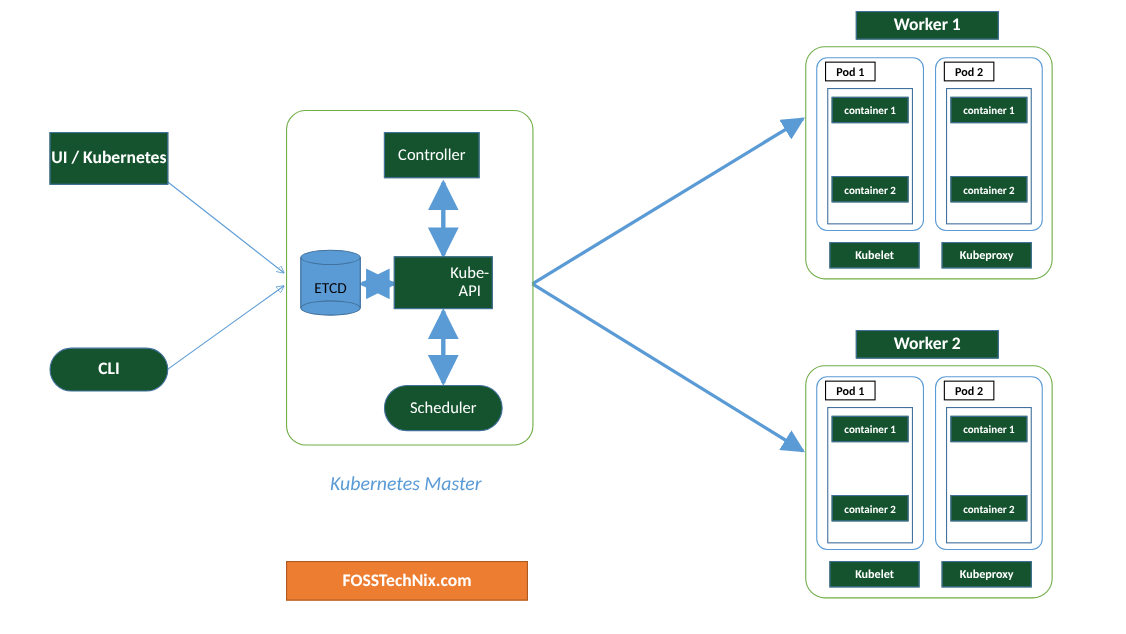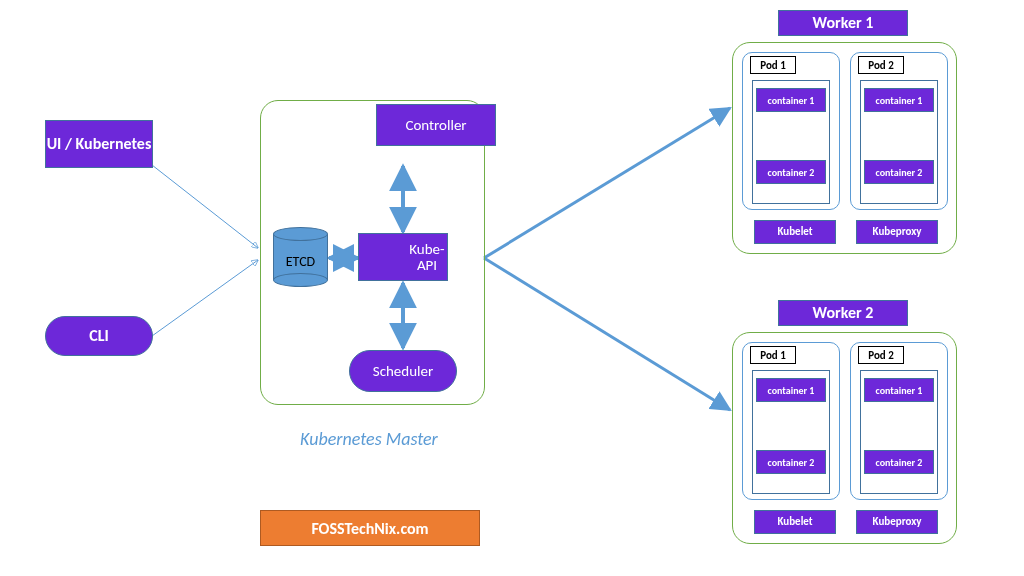--- a/index.html
+++ b/index.html
@@ -1,20 +1,20 @@
 <!DOCTYPE html>
 <html><head>
 <meta charset="utf-8">
 <style>
   html, body { margin: 0; padding: 0; }
   body { width: 1024px; height: 576px; font-family: Calibri, Arial, sans-serif; background: #fff; overflow: hidden; position: relative; }
 
   svg.connectors { position: absolute; top: 0; left: 0; width: 1024px; height: 576px; pointer-events: none; }
 
-  .box { position: absolute; background: #6d28d9; border: 1px solid #41719c; color: #fff; display: flex; align-items: center; justify-content: center; text-align: center; line-height: 1.1; box-sizing: border-box; }
+  .box { position: absolute; background: #14532d; border: 1px solid #41719c; color: #fff; display: flex; align-items: center; justify-content: center; text-align: center; line-height: 1.1; box-sizing: border-box; }
   .rounded-group { position: absolute; border: 1.5px solid #70ad47; border-radius: 18px; background: transparent; box-sizing: border-box; }
 
   .pod-group { position: absolute; border: 1px solid #5b9bd5; border-radius: 10px; background: transparent; box-sizing: border-box; }
   .pod-label { position: absolute; border: 1px solid #000; background: #fff; color: #000; font-size: 11px; font-weight: bold; display: flex; align-items: center; justify-content: center; box-sizing: border-box; }
   .pod-inner { position: absolute; border: 1px solid #41719c; background: transparent; box-sizing: border-box; }
 
   .worker-title { font-size: 16px; font-weight: bold; }
   .ui-box { font-size: 16px; font-weight: bold; }
   .small-box { font-size: 10px; font-weight: bold; }
   .svc-box { font-size: 11px; font-weight: bold; }
@@ -60,21 +60,21 @@
 
 <div class="rounded-group" style="left:260px; top:100px; width:225px; height:305px;"></div>
 
 <div class="cyl" style="left:273px; top:227px; width:55px; height:60px;">
   <div class="body" style="height:46px;"></div>
   <div class="ellipse" style="top:46px;"></div>
   <div class="ellipse" style="top:0;"></div>
   <div class="label" style="top:26px;">ETCD</div>
 </div>
 
-<div class="box" style="left:349px; top:104px; width:120px; height:42px; font-size:15px;margin-left:27px;">Controller</div>
+<div class="box" style="left:349px; top:120px; width:87px; height:42px; font-size:15px;">Controller</div>
 <div class="box" style="left:358px; top:233px; width:90px; height:48px; font-size:15px;padding-left:48px;">Kube-API</div>
 <div class="box" style="left:349px; top:350px; width:108px; height:42px; font-size:15px;border-radius:21px;">Scheduler</div>
 
 <div class="master-caption" style="left:300px; top:428px;">Kubernetes Master</div>
 
 <div class="box worker-title" style="left:778px; top:10px; width:130px; height:26px;">Worker 1</div>
 <div class="rounded-group" style="left:732px; top:42px; width:225px; height:212px;"></div>
 
 <div class="pod-group" style="left:742px; top:52px; width:98px; height:158px;"></div>
 <div class="pod-label" style="left:750px; top:56px; width:46px; height:18px;">Pod 1</div>

